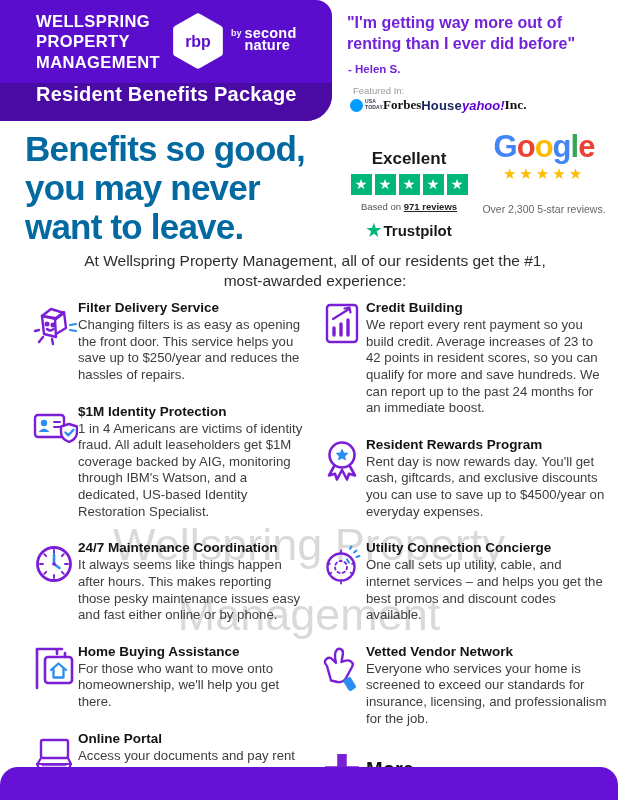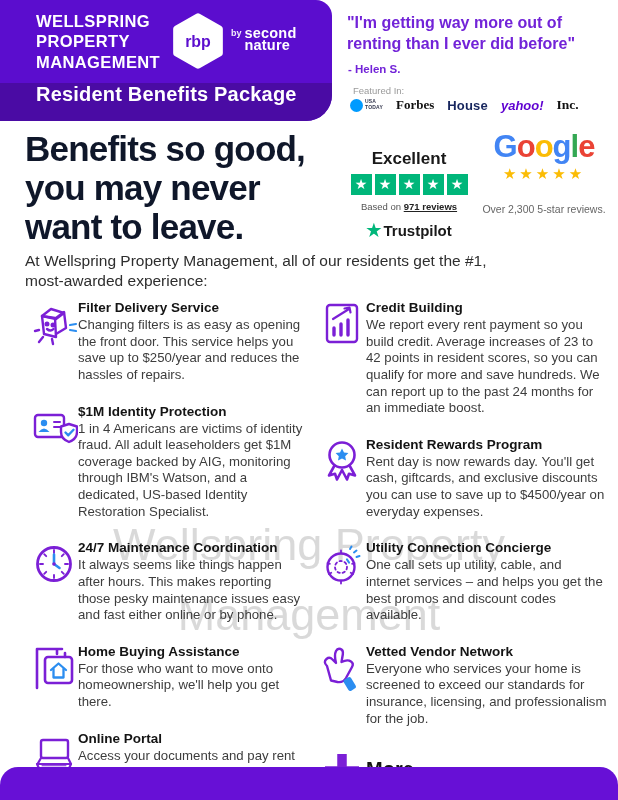--- a/index.html
+++ b/index.html
@@ -29,21 +29,21 @@
     color:#fff; font-size:20px; font-weight:800; letter-spacing:.2px;
   }
   
   .quote {
     position:absolute; left:347px; top:12px; width:272px;
     color:#7223d8; font-weight:800; font-size:16px; line-height:1.32; white-space:pre-line;
   }
   .quote-attr { position:absolute; left:348px; top:63px; color:#7223d8; font-weight:700; font-size:11.5px; }
   
   .featured-label { position:absolute; left:353px; top:85px; font-size:9.5px; color:#9a9a9a; }
-  .featured-row { position:absolute; left:350px; top:97px; width:260px; display:flex; align-items:center; gap:13px; }
+  .featured-row { position:absolute; left:350px; top:97px; width:260px; display:flex; align-items:center; }
   .usatoday { display:flex; align-items:center; gap:2px; }
   .usat-circle { width:13px; height:13px; border-radius:50%; background:#009bff; }
   .usat-text { font-size:5px; font-weight:700; color:#33364d; line-height:1.15; letter-spacing:.2px; }
   .logo-forbes { font-family:"Liberation Serif", serif; font-weight:700; font-size:13px; color:#111; }
   .logo-house { font-weight:800; font-size:13px; color:#17265e; letter-spacing:.2px; }
   .logo-yahoo { font-weight:700; font-style:italic; font-size:13px; color:#5f01d1; }
   .logo-inc { font-family:"Liberation Serif", serif; font-weight:700; font-size:13.5px; color:#111; }
   
   .tp-block { position:absolute; left:342px; top:133px; width:134px; text-align:center;margin-top:16px; }
   .tp-excellent { font-size:17px; font-weight:800; color:#191919; }
@@ -53,26 +53,26 @@
   .tp-count { font-weight:700; color:#222; text-decoration:underline; }
   .tp-logo { margin-top:8px; font-size:15px; font-weight:800; color:#191919; }
   .tp-logo .tp-logo-star { color:#00b67a; font-size:17px; margin-right:2px; }
   .g-block { position:absolute; left:474px; top:131px; width:140px; text-align:center; }
   .g-logo { font-size:31px; font-weight:700; letter-spacing:-1px; line-height:1; }
   .g-stars { margin-top:3px; color:#fbbc05; font-size:15px; letter-spacing:3px; }
   .g-caption { margin-top:20px; font-size:10.5px; color:#666; }
   
   .hero-title {
     position:absolute; left:25px; top:129px; width:320px;
-    font-size:35px; font-weight:800; color:#0f172a; line-height:1.12;
+    font-size:35px; font-weight:800; color:#0369a1; line-height:1.12;
     letter-spacing:-0.8px; white-space:pre-line; z-index:2;
   }
   .hero-intro {
     position:absolute; left:25px; top:251px; width:580px;
-    font-size:15.5px; color:#2e2e2e; line-height:1.32; white-space:pre-line; z-index:2;
+    font-size:15.5px; color:#2e2e2e; line-height:1.32; white-space:pre-line; z-index:2;text-align:center;
   }
   
   .watermark {
     position:absolute; top:510px; left:69px; width:480px; text-align:center;
     font-size:45px; color:#b5b5b5; opacity:.5; line-height:1.55; z-index:0;
   }
   
   .benefits-col { position:absolute; top:300px; z-index:1; }
   .benefits-left  { left:30px;  width:274px; }
   .benefits-right { left:318px; width:290px; }

